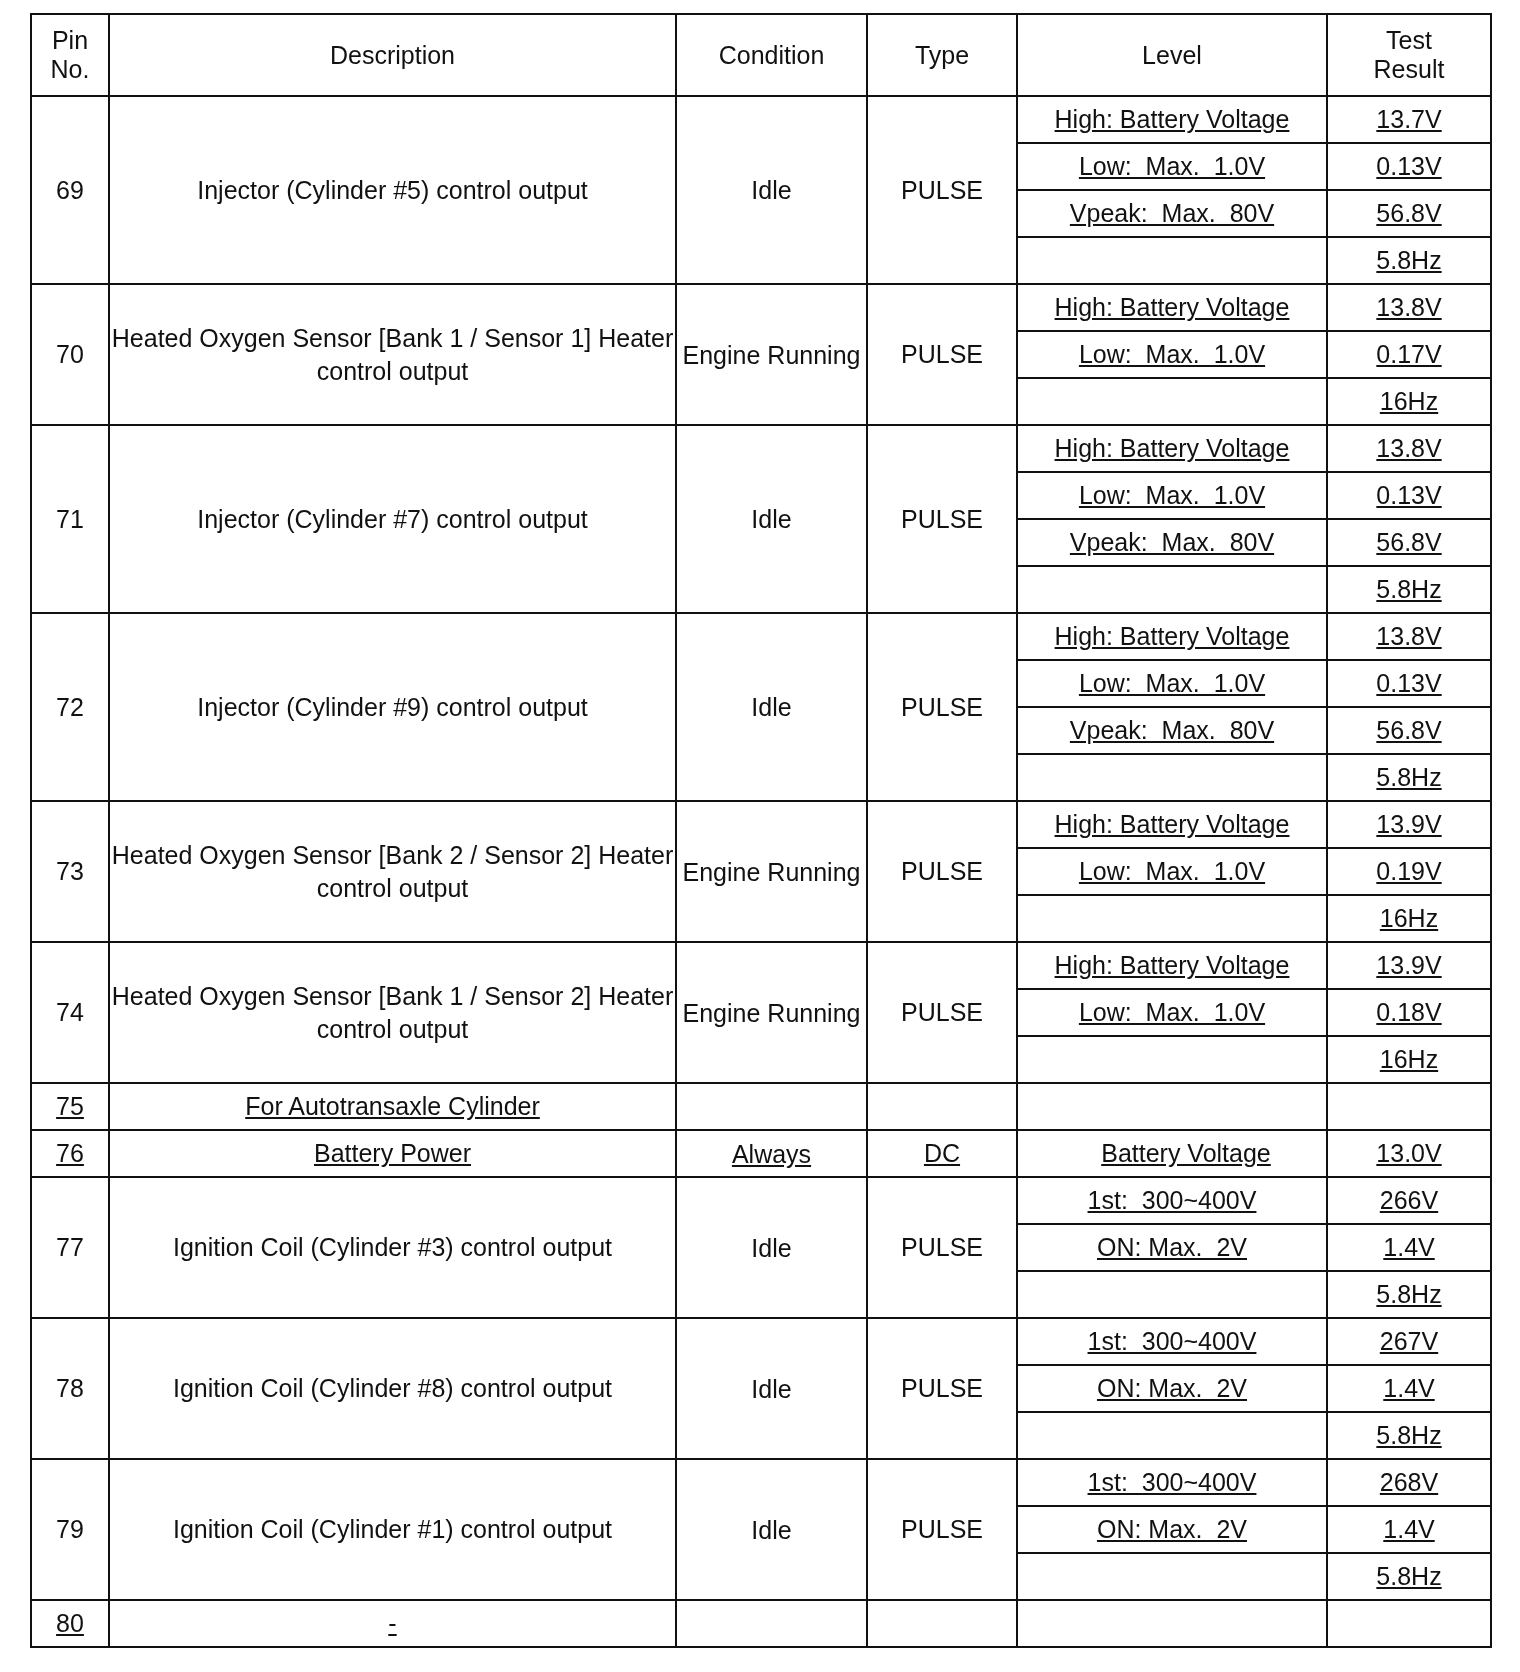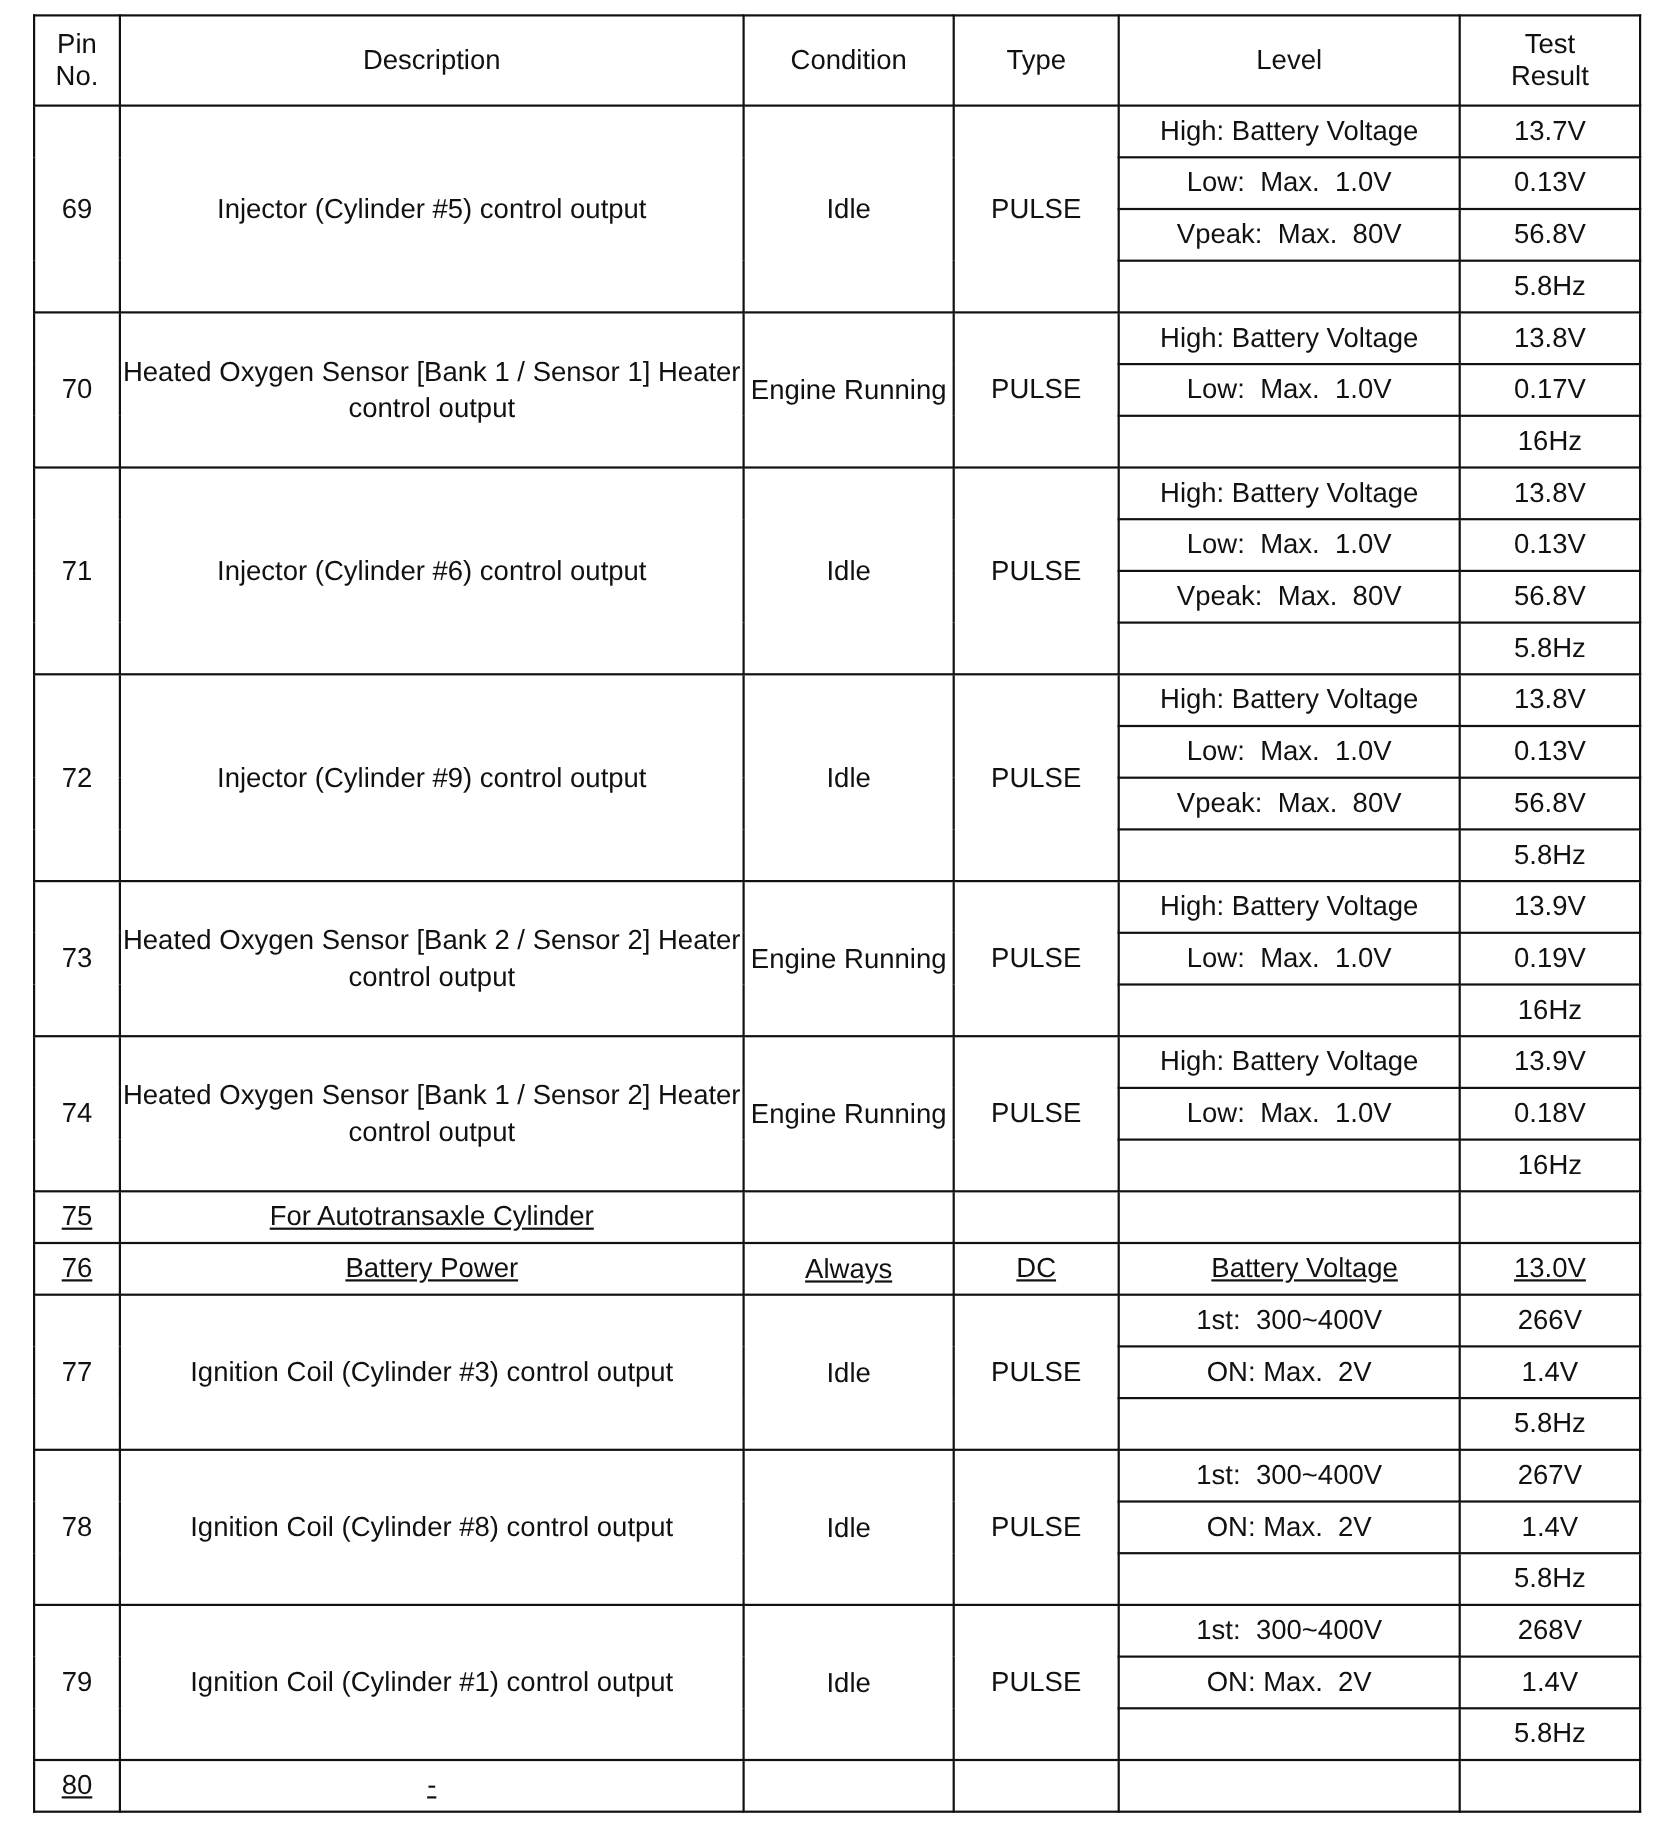--- a/index.html
+++ b/index.html
@@ -23,21 +23,21 @@
   col.c-cond { width: 191px; }
   col.c-type { width: 150px; }
   col.c-level { width: 310px; }
   col.c-result { width: 164px; }
   th { height: 80px; text-align: center; line-height: 29px; }
   td.pin { text-align: center; border-radius: 20px; }
   td.desc { text-align: center; padding-left: 14px; padding-right: 10px; line-height: 33px; }
   td.desc.center { text-align: center; }
   td.cond, td.type, td.level, td.result { text-align: center; }
   td.cond { line-height: 32px; margin-left: 14px; }
-  tr.sub td.level, tr.sub td.result { height: 45px; }
+  tr.sub td.level, tr.sub td.result { height: 45px; text-decoration: underline; }
   tr.single td { height: 45px; text-decoration: underline; }
 </style>
 </head>
 <body>
 
 <table class="pins">
   <colgroup>
     <col class="c-pin">
       <col class="c-desc">
       <col class="c-cond">
@@ -89,21 +89,21 @@
       <tr class="sub">
         <td class="level" style="white-space: pre;">Low:  Max.  1.0V</td>
         <td class="result">0.17V</td>
       </tr>
       <tr class="sub">
         <td class="level" style="white-space: pre;"></td>
         <td class="result">16Hz</td>
       </tr>
       <tr class="sub">
         <td class="pin" rowspan="4">71</td>
-        <td class="desc" rowspan="4">Injector (Cylinder #6) control output</td>
+        <td class="desc" rowspan="4">Injector (Cylinder #7) control output</td>
         <td class="cond" rowspan="4">Idle</td>
         <td class="type" rowspan="4">PULSE</td>
         <td class="level" style="white-space: pre;">High: Battery Voltage</td>
         <td class="result">13.8V</td>
       </tr>
       <tr class="sub">
         <td class="level" style="white-space: pre;">Low:  Max.  1.0V</td>
         <td class="result">0.13V</td>
       </tr>
       <tr class="sub">

